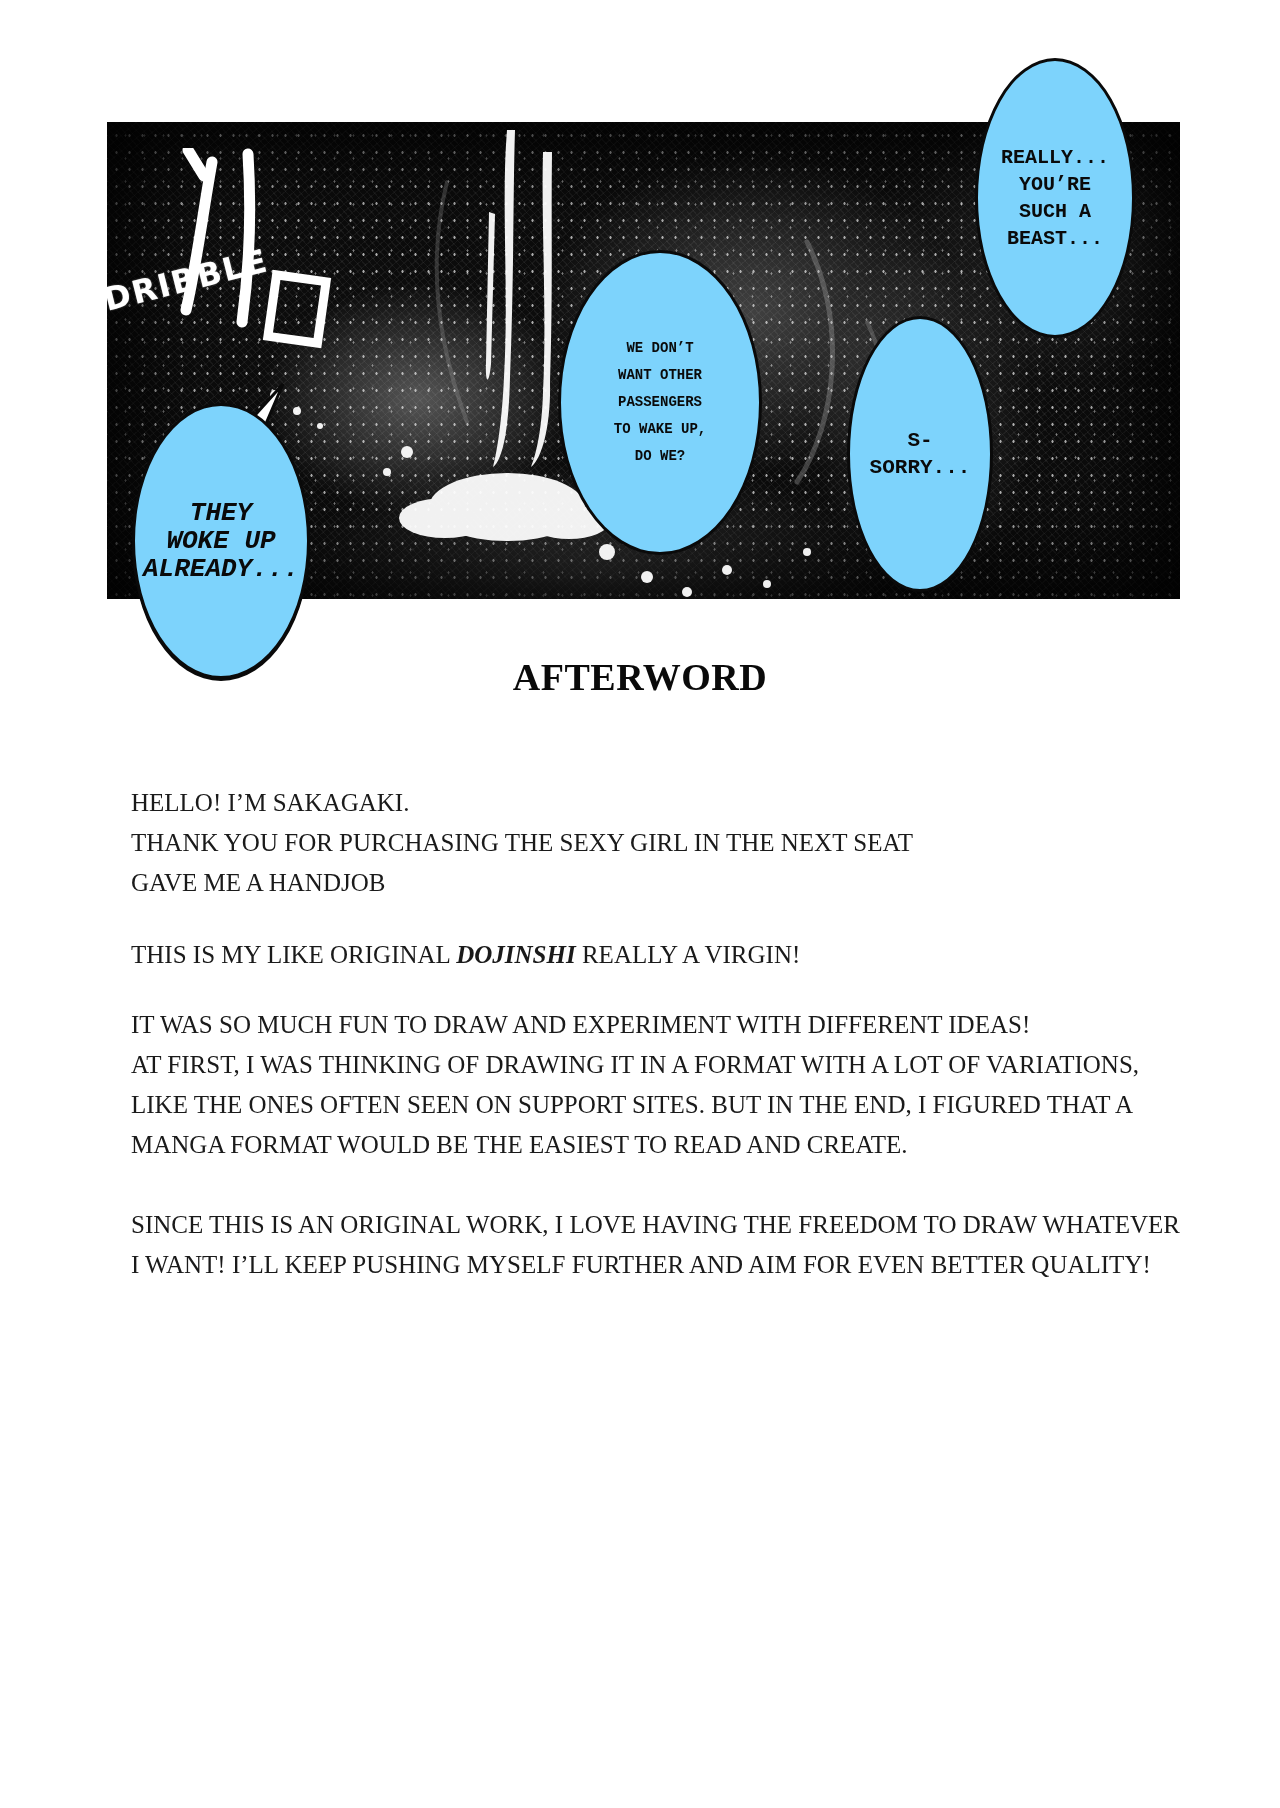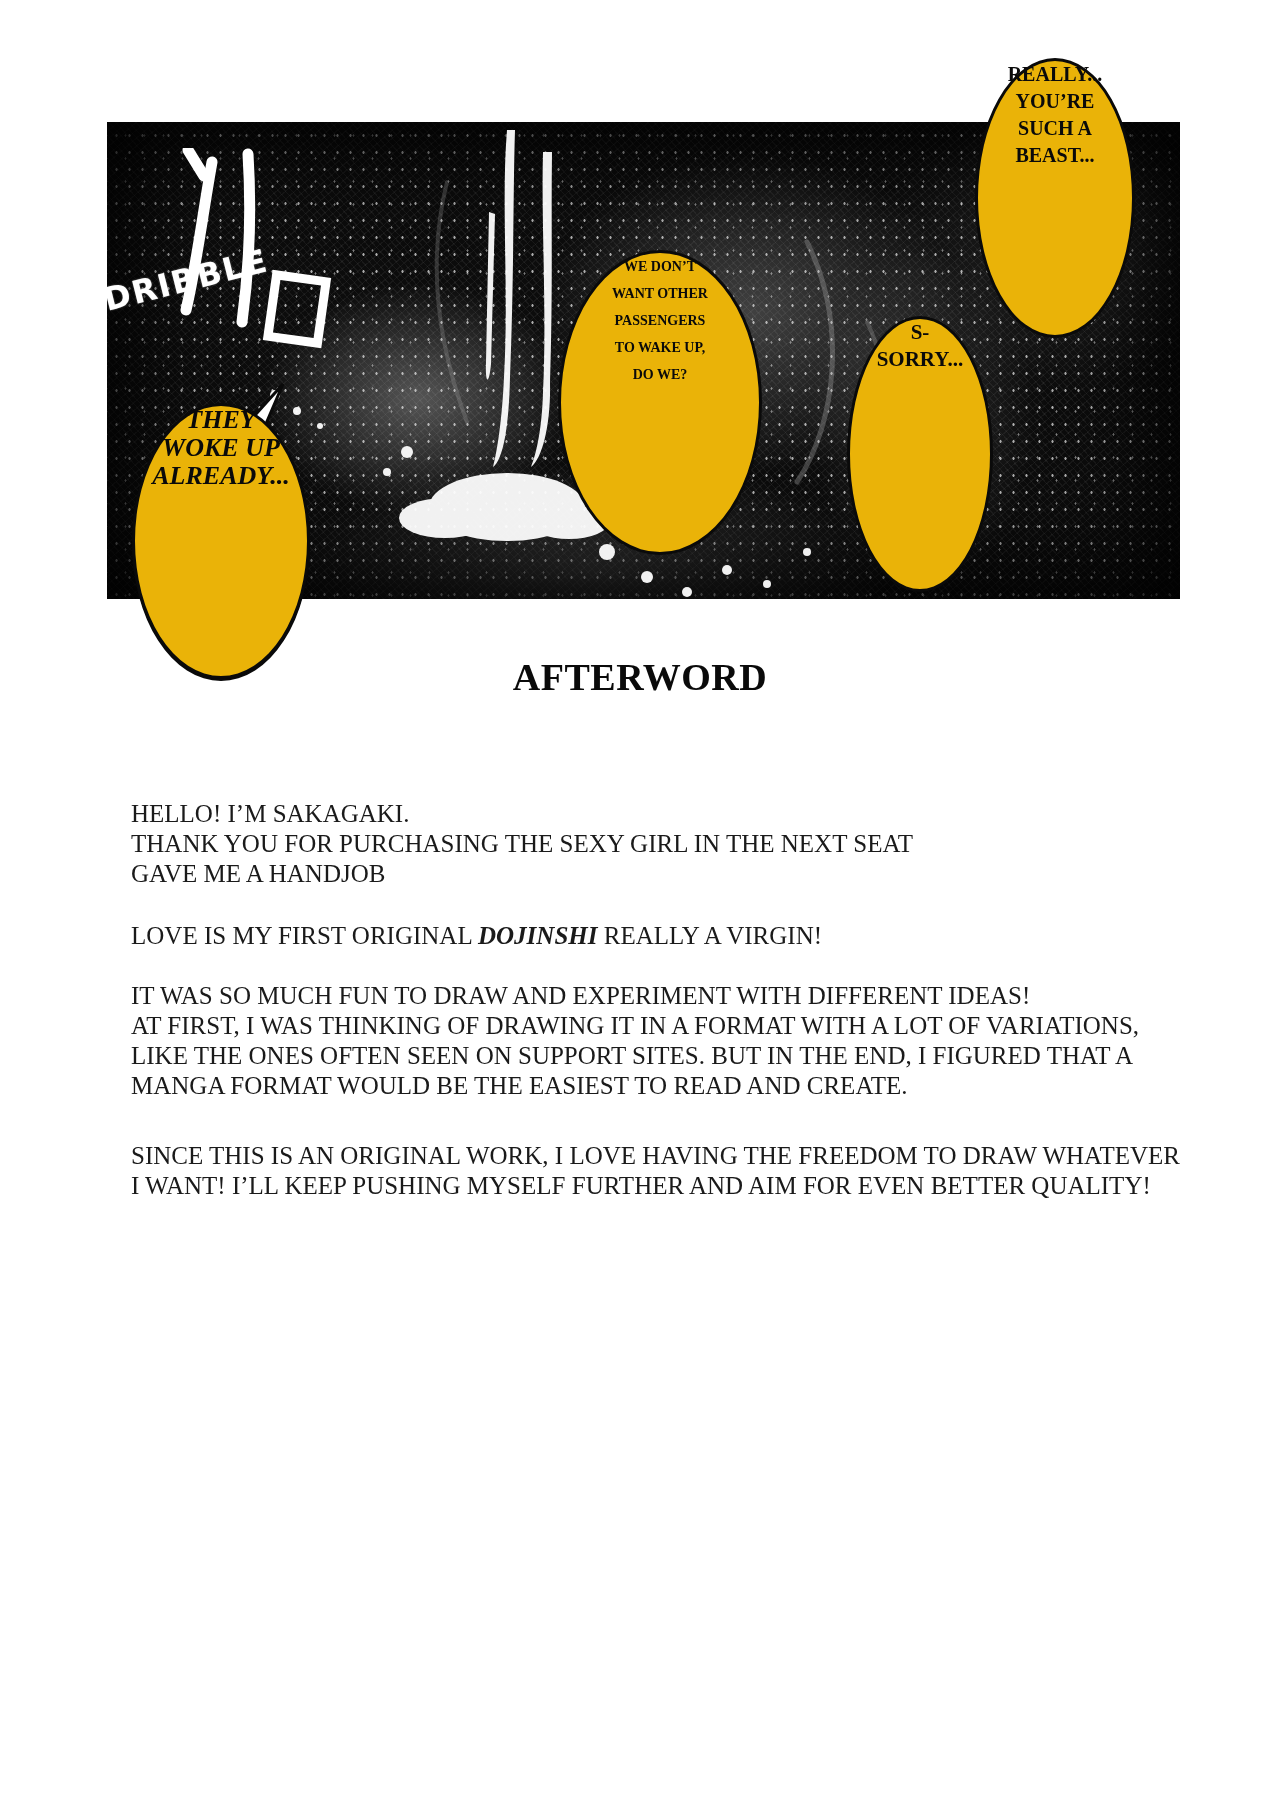--- a/index.html
+++ b/index.html
@@ -31,43 +31,43 @@
   .sfx-en{
     position:absolute;left:100px;top:282px;
     font-family:"DejaVu Sans",sans-serif;font-weight:bold;font-size:32px;
     color:#ffffff;letter-spacing:2px;transform:rotate(-14deg);transform-origin:left top;
     text-shadow:0 0 2px rgba(255,255,255,0.4);white-space:nowrap;
   }
   .sfx-kana{position:absolute;left:178px;top:148px;}
   
   .bubble{
     position:absolute;border-radius:50%;
-    background:#eab308;border:3px solid #0a0a0a;
-    display:flex;justify-content:center;text-align:center;
-    font-family:Liberation Serif, serif;font-weight:bold;color:#0a0a0a;
+    background:#7dd3fc;border:3px solid #0a0a0a;
+    display:flex;align-items:center;justify-content:center;text-align:center;
+    font-family:Liberation Mono, monospace;font-weight:bold;color:#0a0a0a;
     z-index:4;box-sizing:border-box;
   }
   .btext{white-space:pre-line;}
   .bubble-beast{left:975px;top:58px;width:160px;height:280px;font-size:20px;line-height:27px;}
   .bubble-passengers{left:558px;top:250px;width:204px;height:305px;font-size:14px;line-height:27px;}
   .bubble-sorry{left:847px;top:316px;width:146px;height:276px;font-size:21px;line-height:27px;}
   .bubble-woke{left:132px;top:403px;width:178px;height:276px;font-size:26px;line-height:28px;font-style:italic;}
   .bubble-echo{
     position:absolute;left:132px;top:405px;width:178px;height:276px;border-radius:50%;
     background:#ffffff;border:3px solid #0a0a0a;z-index:2;box-sizing:border-box;
   }
   .bubble-tail{position:absolute;left:243px;top:382px;z-index:3;}
   
   .af-title{
     position:absolute;left:0;top:655px;width:1280px;text-align:center;
     font-family:Liberation Serif, serif;font-weight:bold;font-size:38px;letter-spacing:0.5px;
   }
   .af-body{position:absolute;left:131px;top:783px;width:1110px;}
   .af-p{
-    margin:16px 0 30px 0;font-size:25px;line-height:30px;white-space:pre-line;
+    margin:0 0 30px 0;font-size:25px;line-height:40px;white-space:pre-line;
     font-family:"Liberation Serif",serif;color:#1a1a1a;
   }
   .af-p.mb32{margin-bottom:32px;}
   .af-p.mb40{margin-bottom:40px;}
   .ital{font-style:italic;font-weight:bold;}
 </style>
 </head>
 <body>
 
 <div class="page">
@@ -141,21 +141,21 @@
 WOKE UP
 ALREADY...</div>
   </div>
 
   <div class="af-title">AFTERWORD</div>
 
   <div class="af-body">
     <p class="af-p mb32">HELLO! I’M SAKAGAKI.
 THANK YOU FOR PURCHASING THE SEXY GIRL IN THE NEXT SEAT
 GAVE ME A HANDJOB</p>
-    <p class="af-p"><span>LOVE IS MY FIRST ORIGINAL </span><span class="ital">DOJINSHI</span><span> REALLY A VIRGIN!</span></p>
+    <p class="af-p"><span>THIS IS MY LIKE ORIGINAL </span><span class="ital">DOJINSHI</span><span> REALLY A VIRGIN!</span></p>
     <p class="af-p mb40">IT WAS SO MUCH FUN TO DRAW AND EXPERIMENT WITH DIFFERENT IDEAS!
 AT FIRST, I WAS THINKING OF DRAWING IT IN A FORMAT WITH A LOT OF VARIATIONS,
 LIKE THE ONES OFTEN SEEN ON SUPPORT SITES. BUT IN THE END, I FIGURED THAT A
 MANGA FORMAT WOULD BE THE EASIEST TO READ AND CREATE.</p>
     <p class="af-p">SINCE THIS IS AN ORIGINAL WORK, I LOVE HAVING THE FREEDOM TO DRAW WHATEVER
 I WANT! I’LL KEEP PUSHING MYSELF FURTHER AND AIM FOR EVEN BETTER QUALITY!</p>
   </div>
 
 </div>
 

